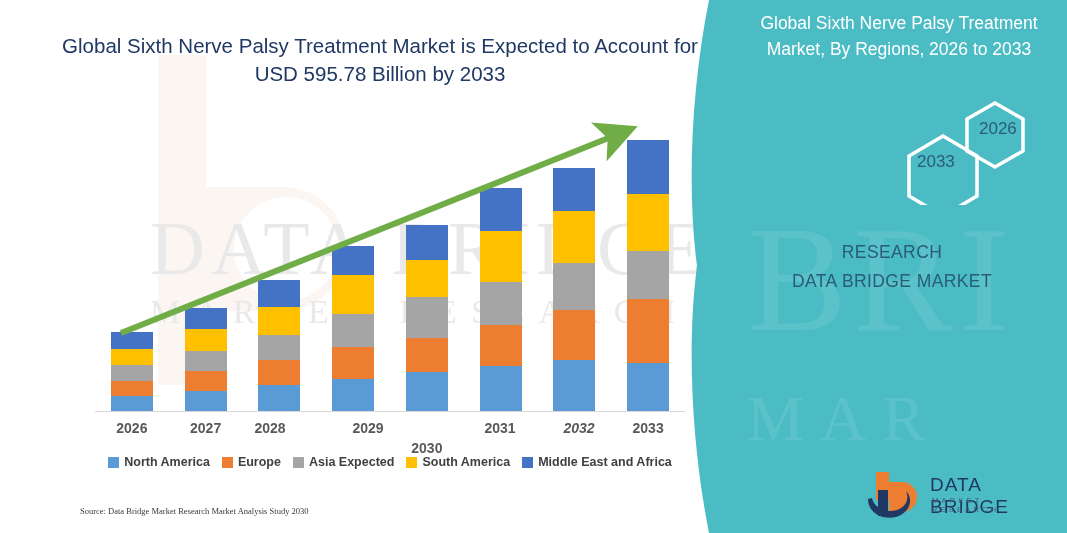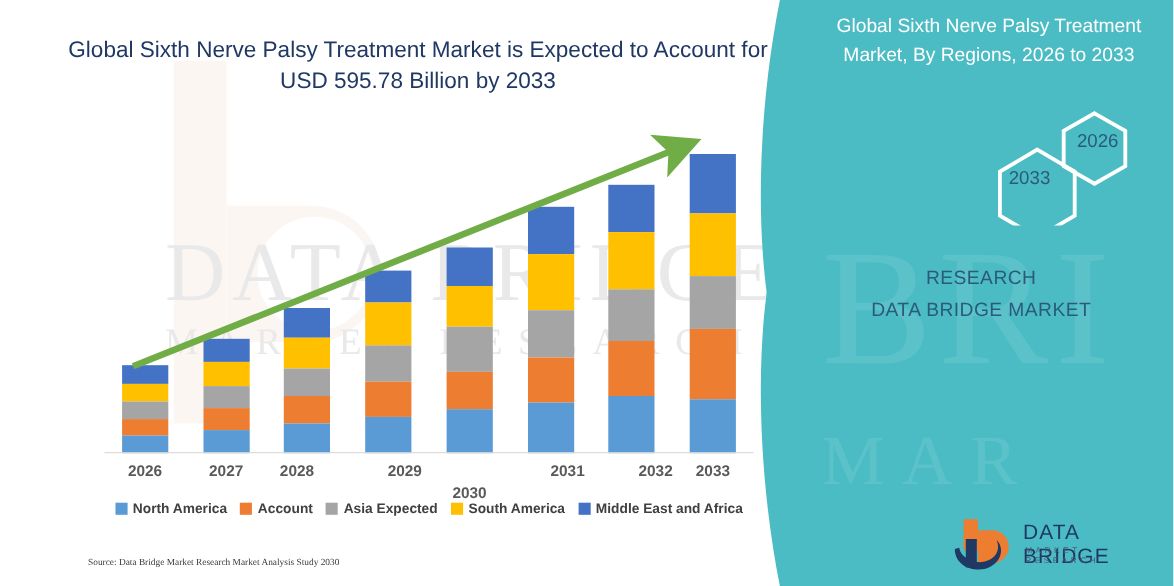--- a/index.html
+++ b/index.html
@@ -243,42 +243,42 @@
         <div class="seg" style="background: rgb(68, 114, 196); height: 19.9234%;"></div>
       </div>
     </div>
   <div class="axis-line"></div>
   <div class="xlabels" id="xlabels">
       <div class="xlabel" style="left: 6.875px;">2026</div>
       <div class="xlabel" style="left: 80.625px;">2027</div>
       <div class="xlabel" style="left: 145px;">2028</div>
       <div class="xlabel" style="left: 243px;">2029</div>
       <div class="xlabel" style="left: 301.875px; margin-top: 20px;">2030</div>
-      <div class="xlabel" style="left: 391px;">2031</div>
-      <div class="xlabel" style="left: 471px;">2032</div>
+      <div class="xlabel" style="left: 375px;">2031</div>
+      <div class="xlabel" style="left: 454px; font-style: italic;">2032</div>
       <div class="xlabel" style="left: 523.125px;">2033</div>
     </div>
 
   <svg class="arrow" viewBox="0 0 600 310">
     <defs>
       <marker id="ahead" markerWidth="7" markerHeight="7" refX="2.2" refY="3.5" orient="auto">
         <path d="M0,0 L7,3.5 L0,7 L1.6,3.5 z" fill="#70ad47"></path>
       </marker>
     </defs>
     <line x1="26" y1="228" x2="516" y2="32" stroke="#70ad47" stroke-width="6" marker-end="url(#ahead)"></line>
   </svg>
 
   <div class="legend" id="legend">
       <div class="legend-item">
         <span class="legend-swatch" style="background: rgb(91, 155, 213);"></span>
         <span class="legend-label">North America</span>
       </div>
       <div class="legend-item">
         <span class="legend-swatch" style="background: rgb(237, 125, 49);"></span>
-        <span class="legend-label">Account</span>
+        <span class="legend-label">Europe</span>
       </div>
       <div class="legend-item">
         <span class="legend-swatch" style="background: rgb(165, 165, 165);"></span>
         <span class="legend-label">Asia Expected</span>
       </div>
       <div class="legend-item">
         <span class="legend-swatch" style="background: rgb(255, 192, 0);"></span>
         <span class="legend-label">South America</span>
       </div>
       <div class="legend-item">

